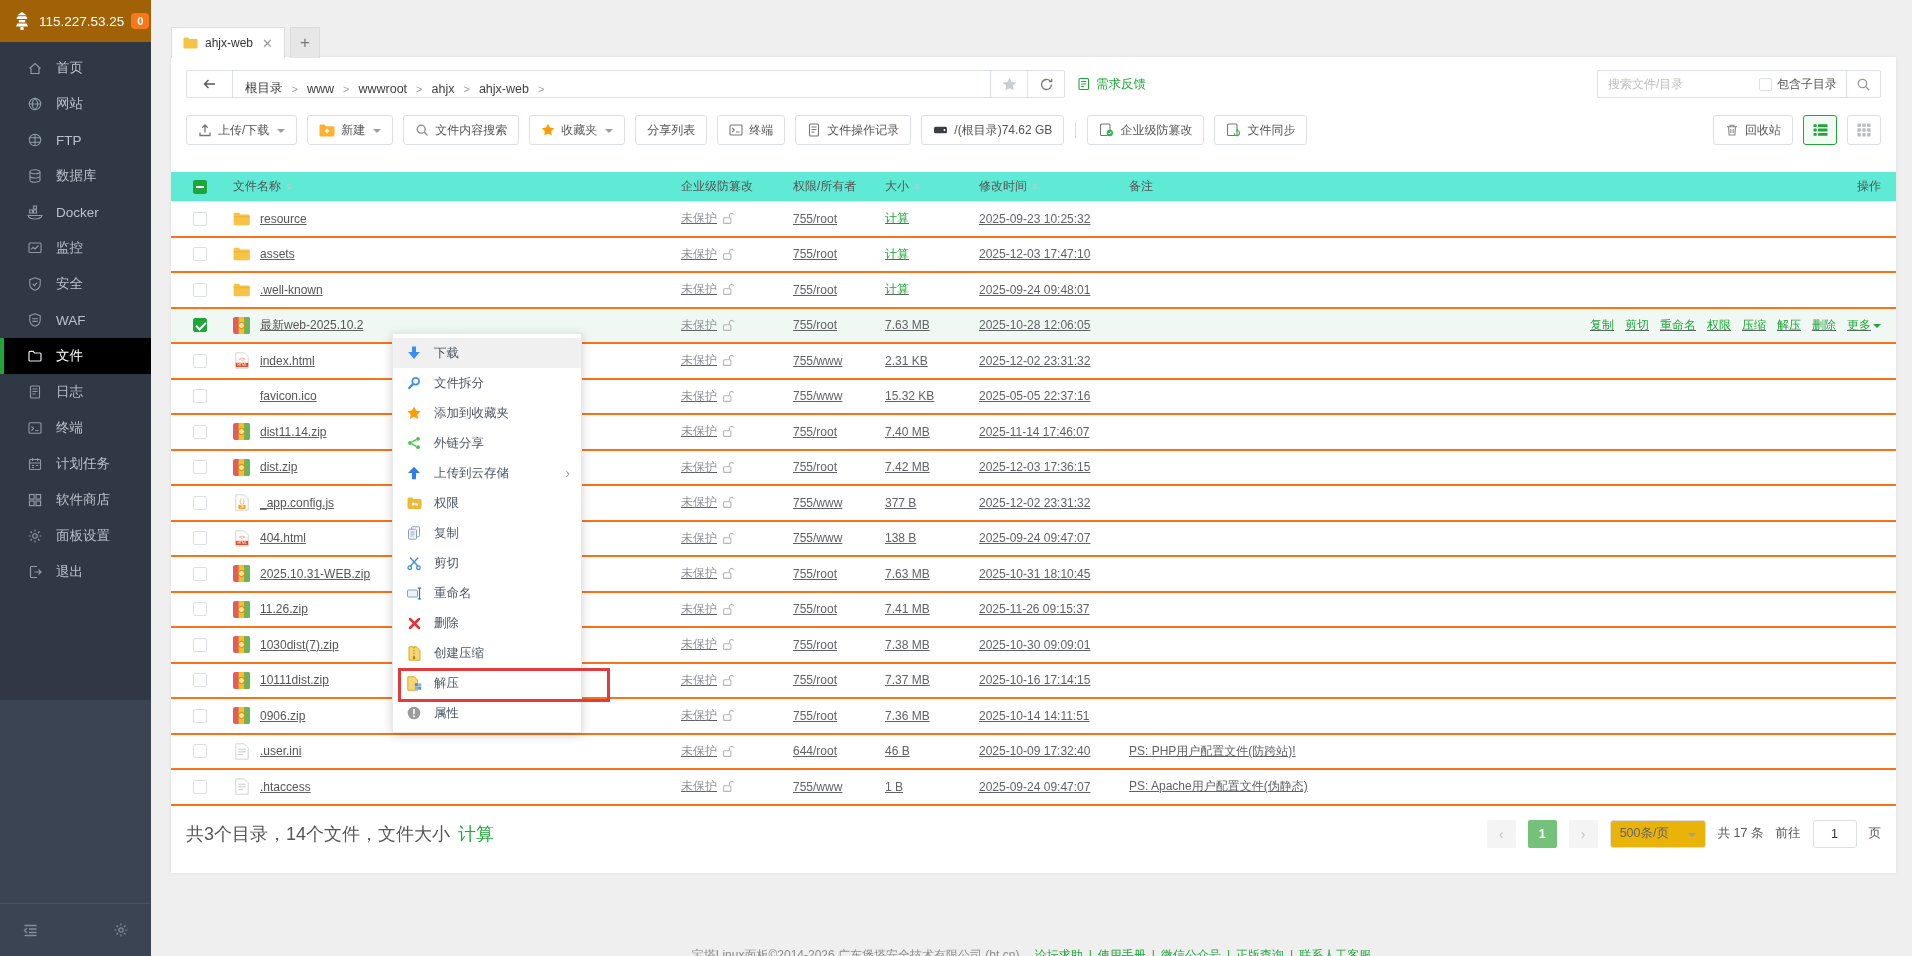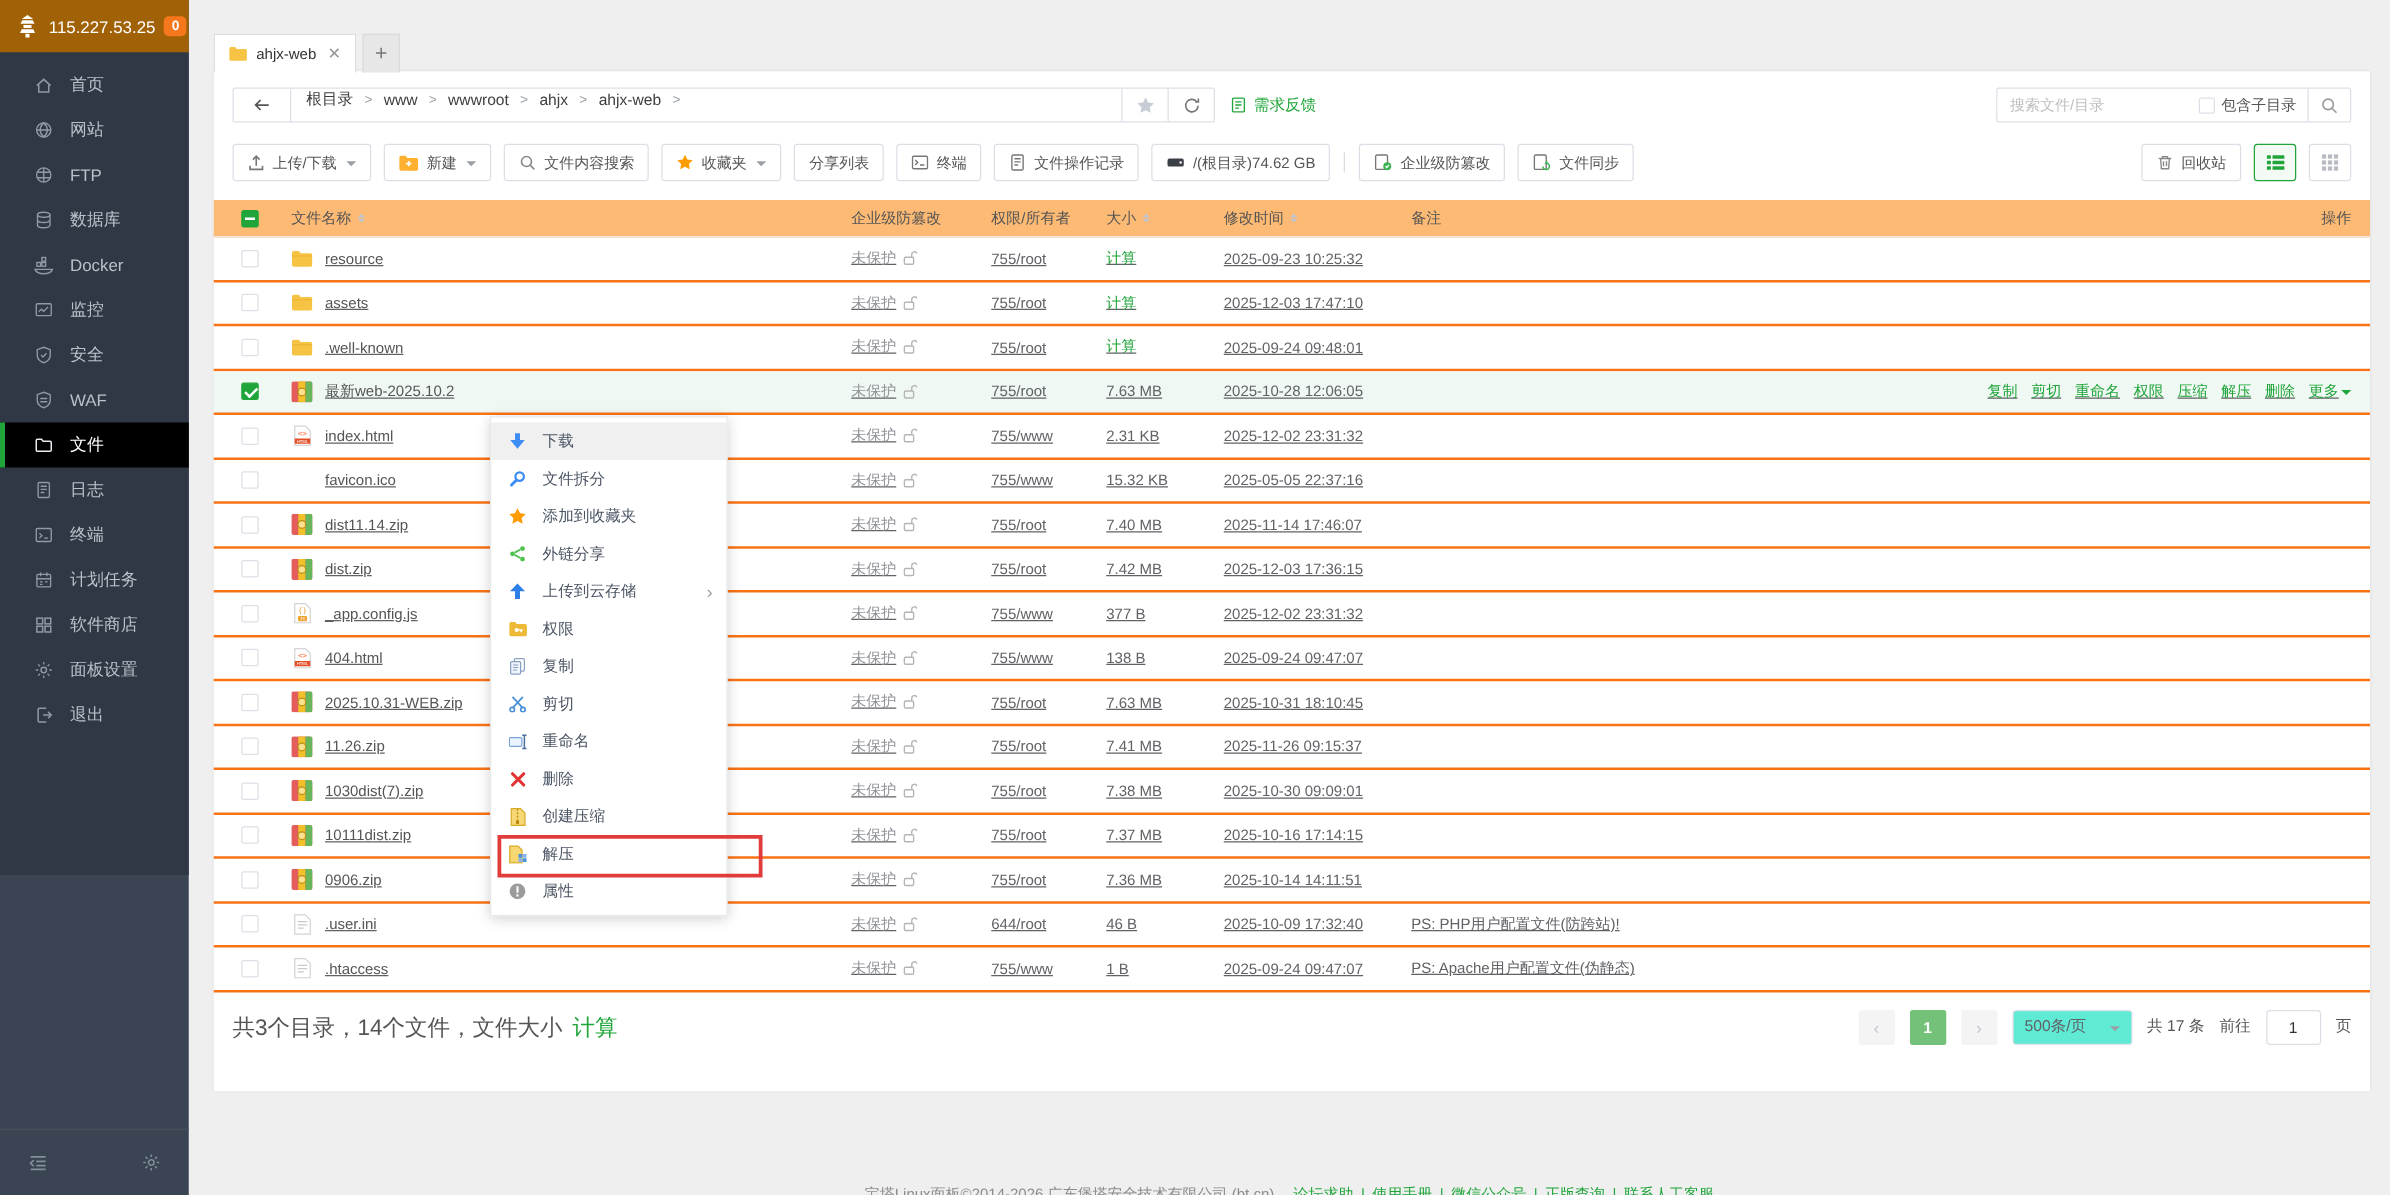--- a/index.html
+++ b/index.html
@@ -24,21 +24,21 @@
   .main { position:absolute; left:151px; top:0; width:1761px; height:956px; }
 
   .tabbar { position:absolute; left:20px; top:27px; display:flex; align-items:flex-end; z-index:5; }
   .tab { height:31px; background:#fff; border:1px solid #ddd; border-bottom:none; display:flex; align-items:center; padding:0 11px; gap:7px; font-size:12px; color:#333; }
   .tab-close { color:#999; font-size:13px; cursor:pointer; padding-left:2px; }
   .tab-add { width:30px; height:31px; margin-left:5px; background:#e7e7e7; border:1px solid #dcdcdc; border-bottom:none; display:flex; align-items:center; justify-content:center; color:#777; font-size:17px; cursor:pointer; }
 
   .card { position:absolute; left:20px; top:57px; width:1725px; height:816px; background:#fff; box-shadow:0 0 3px rgba(0,0,0,.08); }
 
   .pathbar-row { display:flex; align-items:center; margin:13px 15px 0; height:28px; }
-  .pathbar { width:786px; height:28px; border:1px solid #dcdfe6; border-radius:2px; display:flex; align-items:flex-start; background:#fff; }
+  .pathbar { width:879px; height:28px; border:1px solid #dcdfe6; border-radius:2px; display:flex; align-items:flex-end; background:#fff; }
   .back-btn { width:46px; height:100%; border-right:1px solid #dcdfe6; display:flex; align-items:center; justify-content:center; cursor:pointer; }
   .crumbs { flex:1; display:flex; align-items:center; padding:0 12px; gap:9px; font-size:12.5px; color:#404040; }
   .crumb { cursor:pointer; }
   .crumb-sep { color:#9aa0a6; font-size:11px; }
   .path-btn { width:37px; height:100%; border-left:1px solid #dcdfe6; display:flex; align-items:center; justify-content:center; cursor:pointer; }
   .feedback { margin-left:13px; color:#20a53a; font-size:12.5px; display:flex; gap:5px; align-items:center; cursor:pointer; text-decoration:none; }
   .searchbox { margin-left:auto; width:284px; height:28px; border:1px solid #dcdfe6; border-radius:2px; display:flex; align-items:center; background:#fff; }
   .search-input { border:none; outline:none; flex:1; min-width:0; padding:0 10px; font-size:12px; color:#333; font-family:inherit; }
   .search-input::placeholder { color:#bfbfbf; }
   .sub-check { display:flex; align-items:center; gap:5px; font-size:12px; color:#555; padding-right:9px; cursor:pointer; white-space:nowrap; }
@@ -48,21 +48,21 @@
   .toolbar { display:flex; align-items:center; margin:17px 15px 0; gap:10px; }
   .tbtn { height:30px; border:1px solid #dcdfe6; border-radius:3px; background:#fff; display:flex; align-items:center; padding:0 11px; gap:6px; font-size:12px; color:#555; cursor:pointer; white-space:nowrap; }
   .caret { width:0; height:0; border:4px solid transparent; border-top-color:#9aa0a6; margin:3px 0 -3px 2px; }
   .tb-divider { width:1px; height:16px; background:#dcdcdc; margin:0 1px; }
   .tb-right { margin-left:auto; display:flex; gap:10px; align-items:center; }
   .view-btn { width:34px; height:30px; border:1px solid #dcdfe6; border-radius:3px; display:flex; align-items:center; justify-content:center; background:#fff; cursor:pointer; }
   .view-btn.active { border-color:#20a53a; background:#f3faf4; }
 
   
   .grid-row { display:grid; grid-template-columns:40px 448px 112px 92px 94px 150px 437px 1fr; align-items:center; padding:0 15px 0 22px; }
-  .thead { height:30px; margin-top:15px; background:#fdba74; border-bottom:1px solid #ebeef5; color:#555; }
+  .thead { height:30px; margin-top:27px; background:#5eead4; border-bottom:1px solid #ebeef5; color:#555; }
   .th { display:flex; align-items:center; }
   .sort { display:inline-flex; flex-direction:column; margin-left:5px; }
   .sort b { width:0; height:0; border:3.5px solid transparent; }
   .sort .up { border-bottom-color:#c0c4cc; margin-bottom:1.5px; }
   .sort .dn { border-top-color:#c0c4cc; }
   .th-actions { text-align:right; display:block; }
   .trow { height:35.5px; border-bottom:2px solid #f97316; color:#606266;text-decoration:underline; }
   .trow.selected { background:#f0f8f3; }
   .cb { width:14px; height:14px; border:1px solid #dcdfe6; border-radius:2px; background:#fff; position:relative; cursor:pointer; }
   .cb.on { background:#20a53a; border-color:#20a53a; }
@@ -75,21 +75,21 @@
   .green { color:#20a53a; cursor:pointer; }
   .actions { display:flex; gap:11px; justify-content:flex-end; color:#20a53a; font-size:12px; }
   .actions span { cursor:pointer; display:flex; align-items:center; }
   .actions .caret { border-top-color:#20a53a; }
 
   .table-footer { display:flex; align-items:center; margin:0 15px; height:56px; }
   .stats { font-size:18px; color:#555; display:flex; gap:8px; }
   .pager { margin-left:auto; display:flex; align-items:center; gap:12px; font-size:12.5px; color:#555; }
   .pg-btn { min-width:29px; height:28px; background:#f4f4f5; color:#c0c4cc; display:flex; align-items:center; justify-content:center; border-radius:2px; font-size:14px; cursor:pointer; }
   .pg-cur { background:#74c279; color:#fff; font-weight:bold; font-size:12.5px; }
-  .pg-select { width:96px; height:28px; border:1px solid #dcdfe6; border-radius:3px; display:flex; align-items:center; justify-content:space-between; padding:0 9px; color:#606266; cursor:pointer; background:#5eead4; }
+  .pg-select { width:96px; height:28px; border:1px solid #dcdfe6; border-radius:3px; display:flex; align-items:center; justify-content:space-between; padding:0 9px; color:#606266; cursor:pointer; background:#eab308; }
   .pg-input { width:44px; height:28px; border:1px solid #dcdfe6; border-radius:3px; text-align:center; font-size:12.5px; color:#333; font-family:inherit; outline:none; }
 
   .page-footer { position:absolute; left:0; width:1761px; top:918px; text-align:center; font-size:12px; color:#8b8b8b;margin-top:29px; }
   .page-footer a { color:#20a53a; text-decoration:none; cursor:pointer; }
   .page-footer .sep { color:#20a53a; margin:0 6px; }
 
   
   .context-menu { position:absolute; left:392px; top:333px; width:190px; background:#fff; border:1px solid #e8e8e8; box-shadow:0 2px 10px rgba(0,0,0,.18); padding:4px 0; z-index:50; }
   .cm-item { height:30px; display:flex; align-items:center; padding:0 13px; gap:12px; font-size:12.5px; color:#4c5564; position:relative; cursor:pointer; }
   .cm-item.hovered { background:#f0f0f0; }

